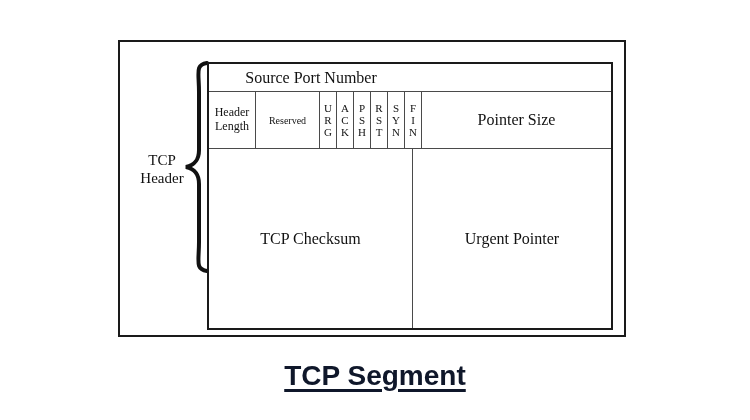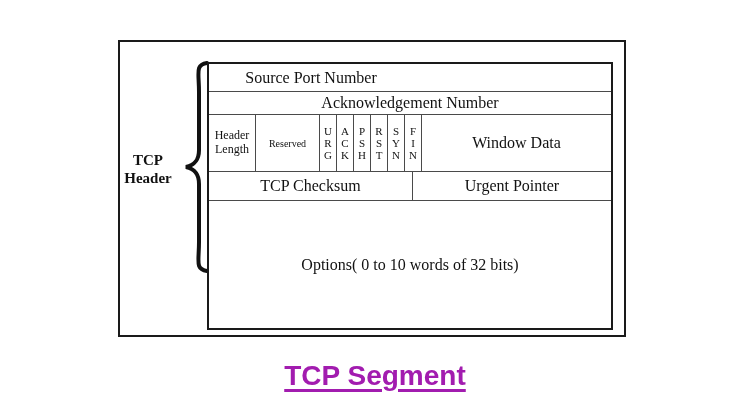--- a/index.html
+++ b/index.html
@@ -48,27 +48,26 @@
   }
 
   
   .brace-svg {
     position: absolute;
     left: 181px; top: 60px;
     width: 28px; height: 214px;
   }
   .tcp-header-label {
     position: absolute;
-    left: 112px; top: 151px;
+    left: 126px; top: 151px;
     width: 72px;
     text-align: center;
     font-size: 15px;
     line-height: 1.2;
     white-space: pre-line;
-    font-weight: bold;
   }
 
   
   .tcp-table {
     position: absolute;
     left: 207px; top: 62px;
     width: 406px; height: 268px;
     border: 2px solid #1a1a1a;
     display: flex;
     flex-direction: column;
@@ -117,21 +116,21 @@
 
   
   .caption {
     position: absolute;
     left: 0; top: 360px;
     width: 750px;
     text-align: center;
     font-family: "Liberation Sans", "DejaVu Sans", sans-serif;
     font-weight: 700;
     font-size: 28px;
-    color: #a21caf;
+    color: #0f172a;
   }
   .caption span {
     text-decoration: underline;
     text-decoration-thickness: 3px;
     text-underline-offset: 4px;
   }
 </style>
 </head>
 <body>
 
@@ -155,23 +154,20 @@
   <div class="tcp-header-label">TCP
 Header</div>
 
   <div class="tcp-table">
 
     <div class="trow row-ports">
       <div class="cell cell-source">Source Port Number</div>
     </div>
 
 
-    <div class="trow row-ack">
-      <div class="cell grow">Acknowledgement Number</div>
-    </div>
 
     <div class="trow row-flags">
       <div class="cell cell-hlen">Header
 Length</div>
       <div class="cell cell-reserved">Reserved</div>
       <div class="cell cell-flag">U
 R
 G</div>
       <div class="cell cell-flag">A
 C
@@ -181,31 +177,28 @@
 H</div>
       <div class="cell cell-flag">R
 S
 T</div>
       <div class="cell cell-flag">S
 Y
 N</div>
       <div class="cell cell-flag">F
 I
 N</div>
-      <div class="cell grow">Window Data</div>
+      <div class="cell grow">Pointer Size</div>
     </div>
 
     <div class="trow row-check">
       <div class="cell cell-checksum">TCP Checksum</div>
       <div class="cell grow">Urgent Pointer</div>
     </div>
 
-    <div class="trow row-options">
-      <div class="cell grow">Options( 0 to 10 words of 32 bits)</div>
-    </div>
 
 
   </div>
 
   <div class="caption">
     <span>TCP Segment</span>
   </div>
 
 </div>
 

